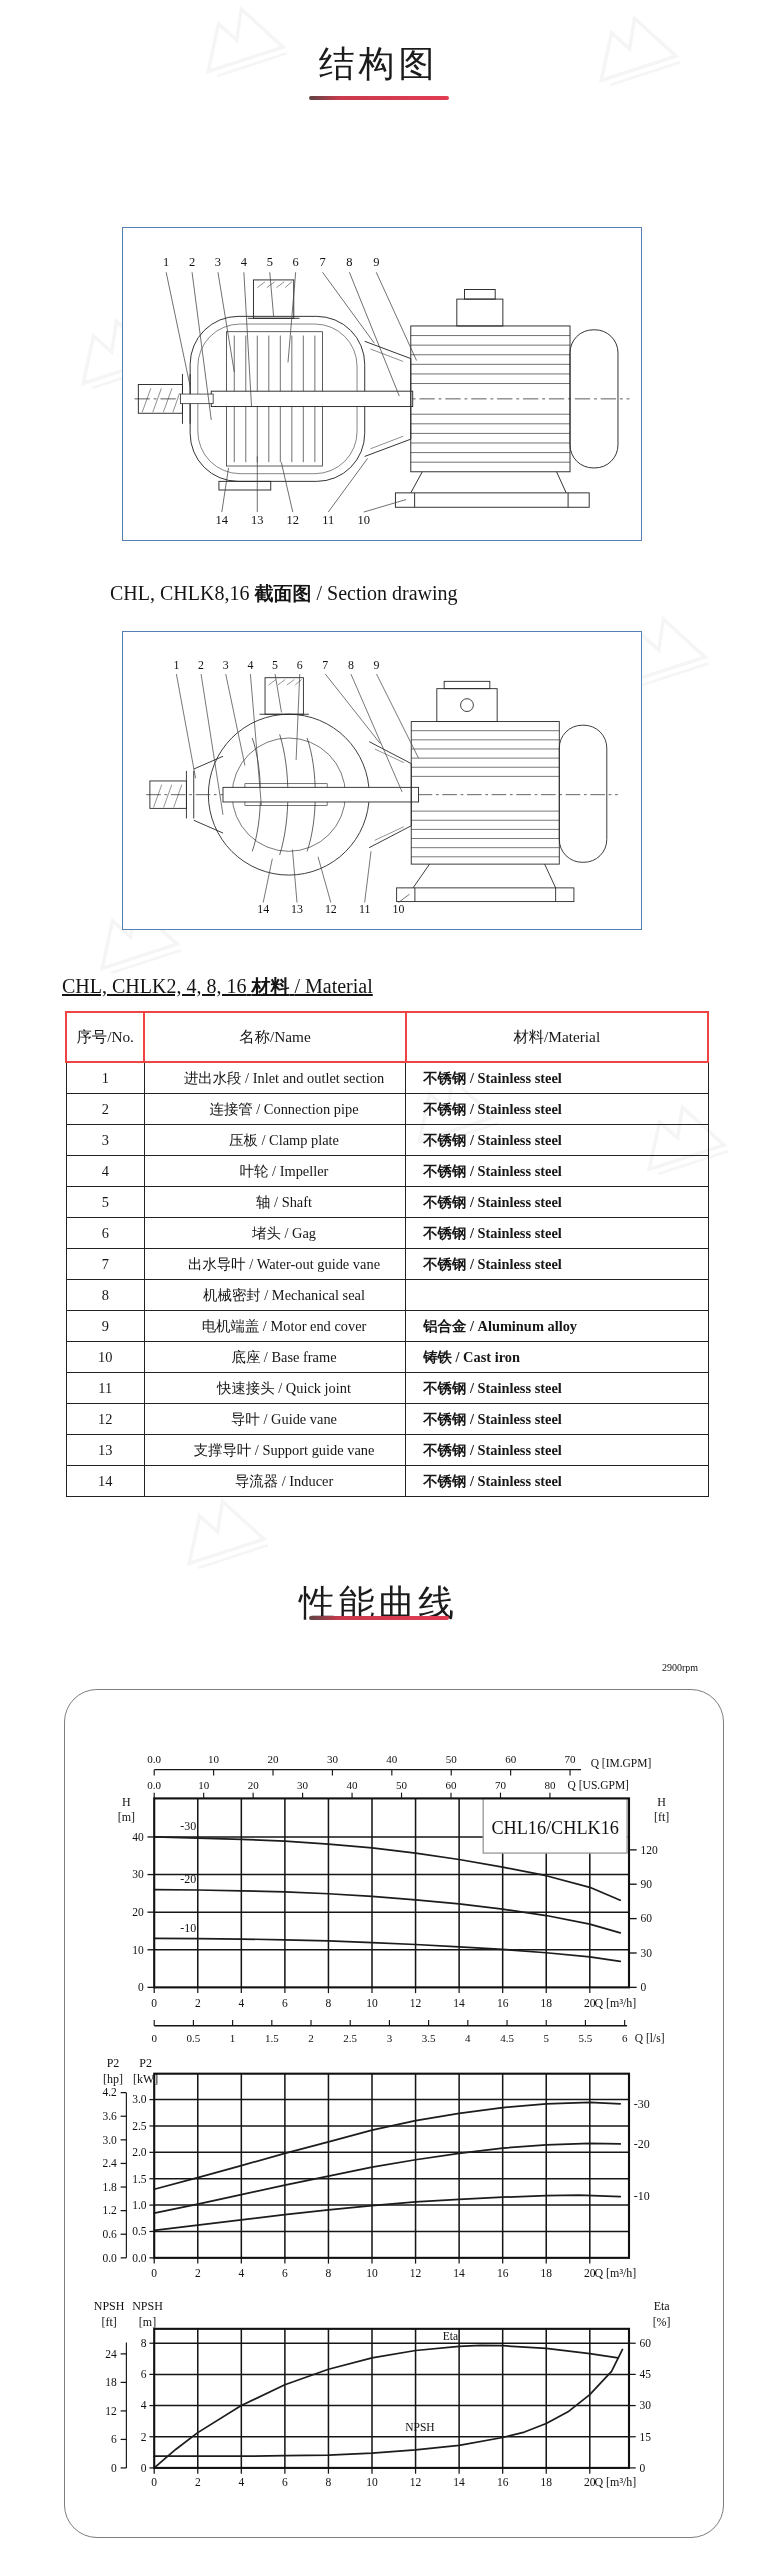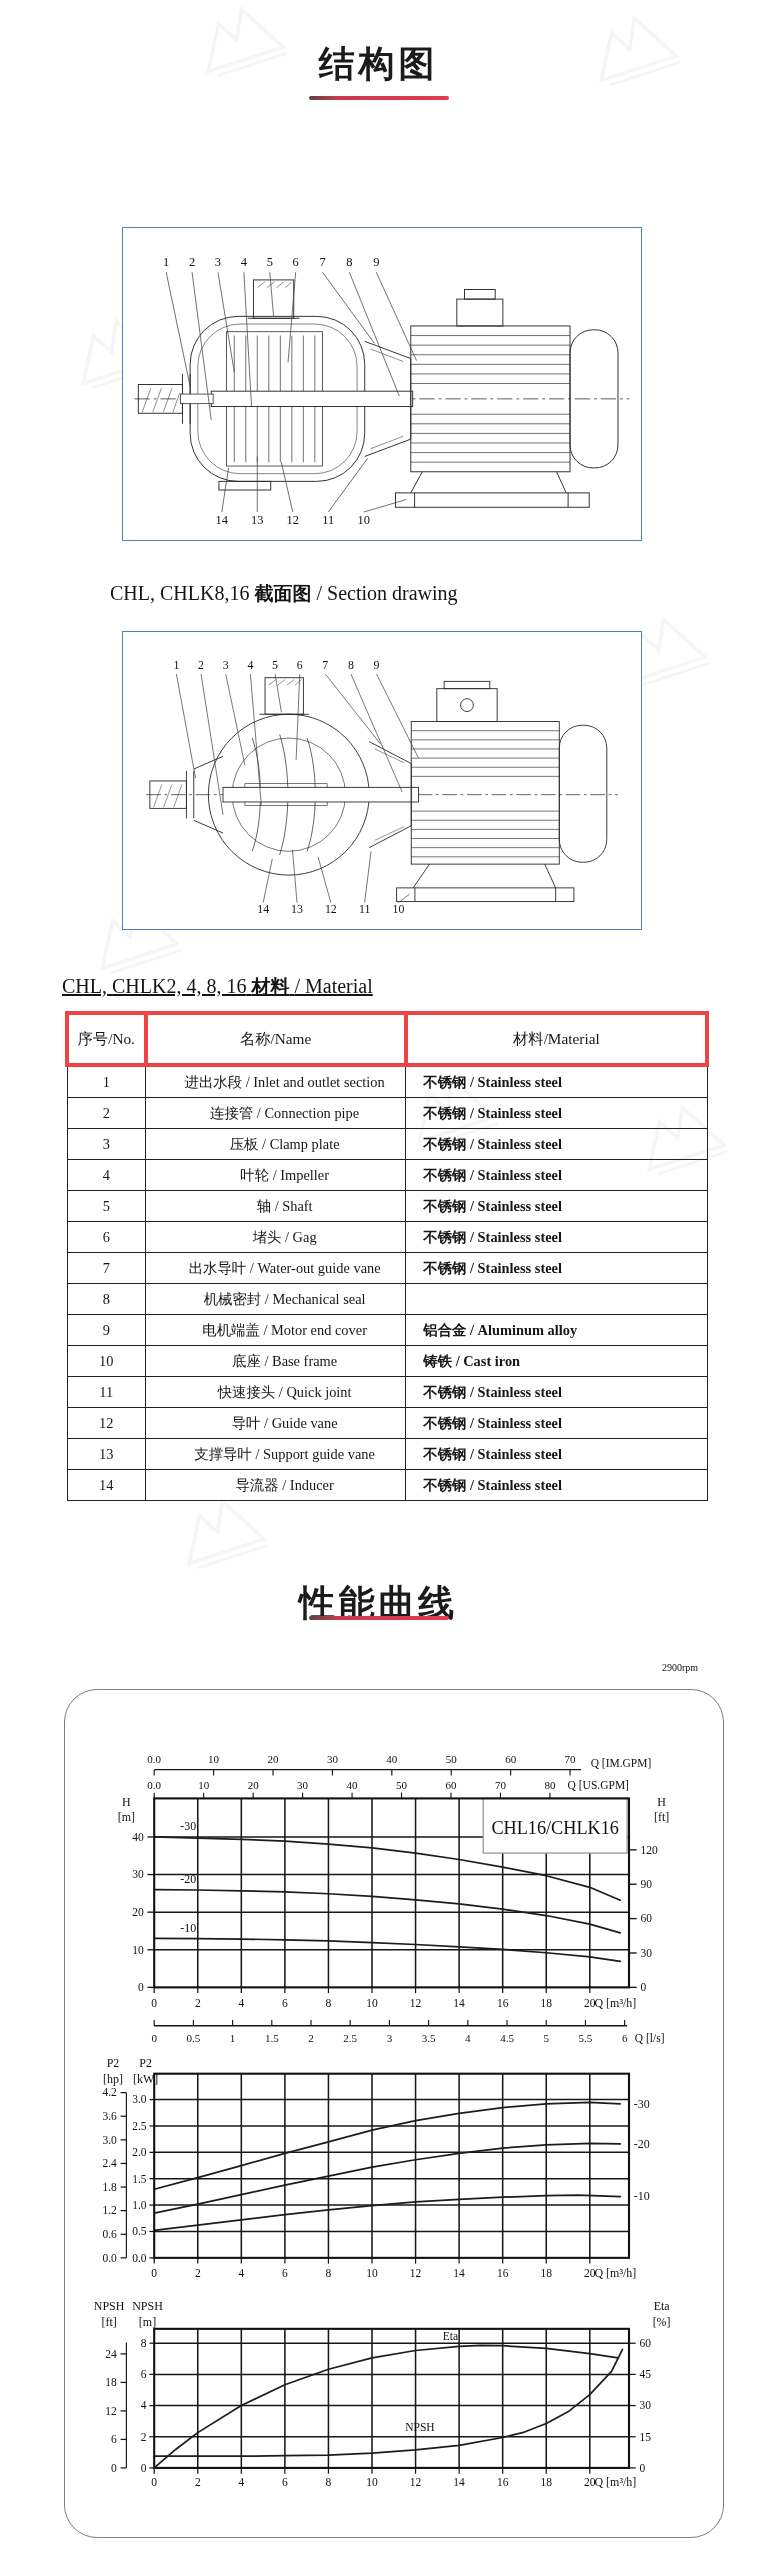--- a/index.html
+++ b/index.html
@@ -1,29 +1,29 @@
 <!DOCTYPE html>
 <html><head>
 <meta charset="utf-8">
 <style>
   html,body{margin:0;padding:0;background:#e9e9e9;}
   .page{position:relative;width:757px;height:2576px;background:#ffffff;margin:0 auto;
         font-family:"Liberation Serif",serif;color:#111;overflow:hidden;}
   .big-title{position:absolute;left:0;width:757px;text-align:center;
-             font-family:"Liberation Sans",sans-serif;font-weight:700;font-size:36px;
+             font-family:"Liberation Sans",sans-serif;font-weight:400;font-size:36px;
              letter-spacing:3.8px;color:#1b1b1b;}
   .title-underline{position:absolute;left:309px;width:140px;height:3.8px;border-radius:1.9px;
              background:linear-gradient(90deg,#5d4344 0%,#c93a4c 22%,#e23b52 100%);}
   .sec-heading{position:absolute;left:62px;font-size:20px;color:#141414;white-space:nowrap;}
   .sec-heading .hcn{font-family:"Liberation Sans",sans-serif;font-weight:700;font-size:19px;}
   .draw-box{position:absolute;left:122px;width:518px;background:#fff;border:1.9px solid #5581b2;}
   .draw-box svg{display:block;width:100%;height:100%;}
   table.mat{position:absolute;left:65px;top:1011px;width:644px;border-collapse:collapse;
             font-size:14.4px;color:#161616;border:1.9px solid #1a1a1a;}
-  table.mat th{border:4px solid #ef4444;font-weight:400;font-size:15.3px;height:46px;}
+  table.mat th{border:2px solid #ef4444;font-weight:400;font-size:15.3px;height:46px;}
   table.mat td{border:1px solid #222;height:28px;}
   td.c-no{width:79px;text-align:center;}
   td.c-name{width:259px;text-align:center;padding-left:19px;}
   td.c-mat{width:307px;text-align:left;padding-left:17px;font-weight:bold;}
   .rpm{position:absolute;right:59px;top:1662px;font-size:10px;color:#111;}
   .perf-panel{position:absolute;left:64px;top:1689px;width:658px;height:847px;
               border:1.9px solid #7d7d7d;border-radius:33px;background:#fff;}
   .perf-panel svg{display:block;width:658px;height:847px;}
   svg text{font-family:"Liberation Serif",serif;fill:#111;}
   .wm{position:absolute;opacity:.07;pointer-events:none;transform:rotate(-18deg);}

